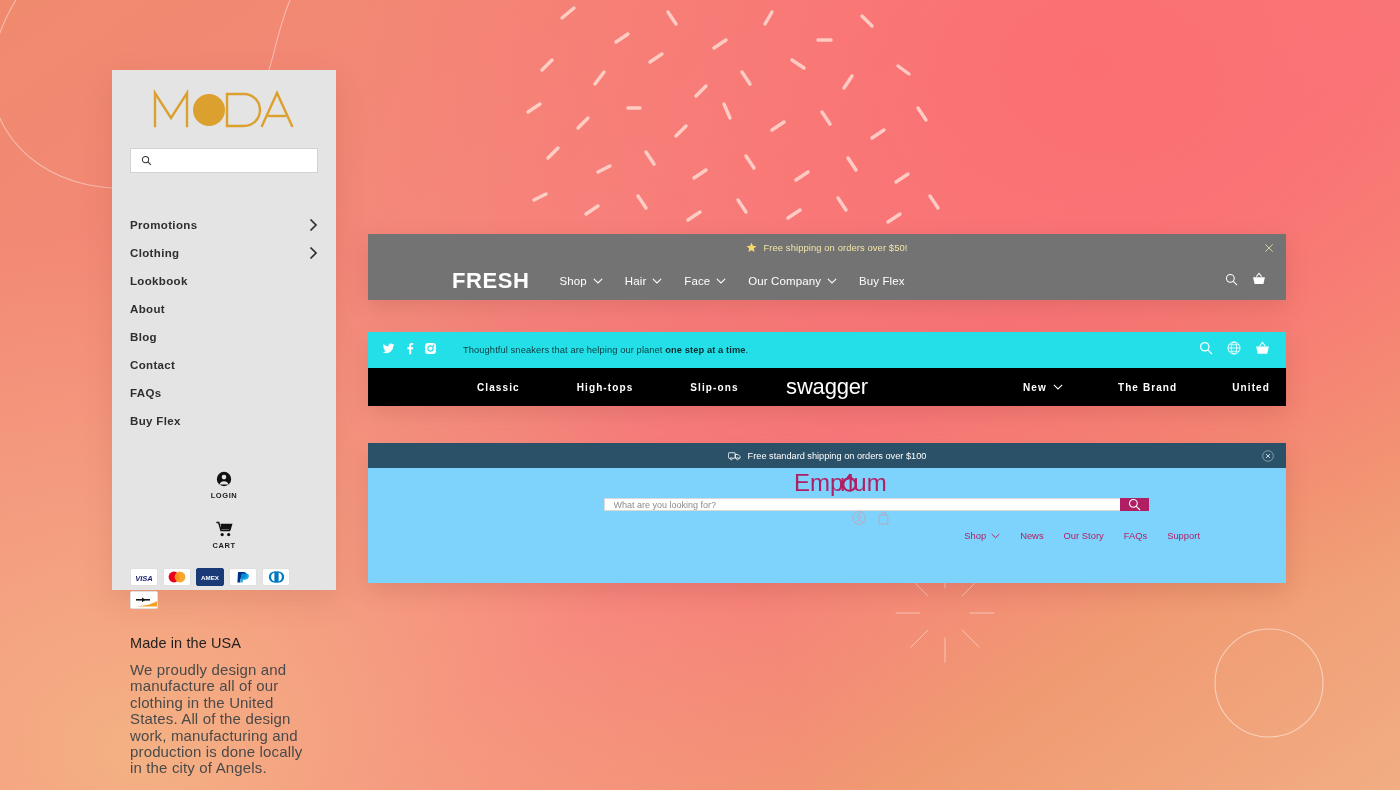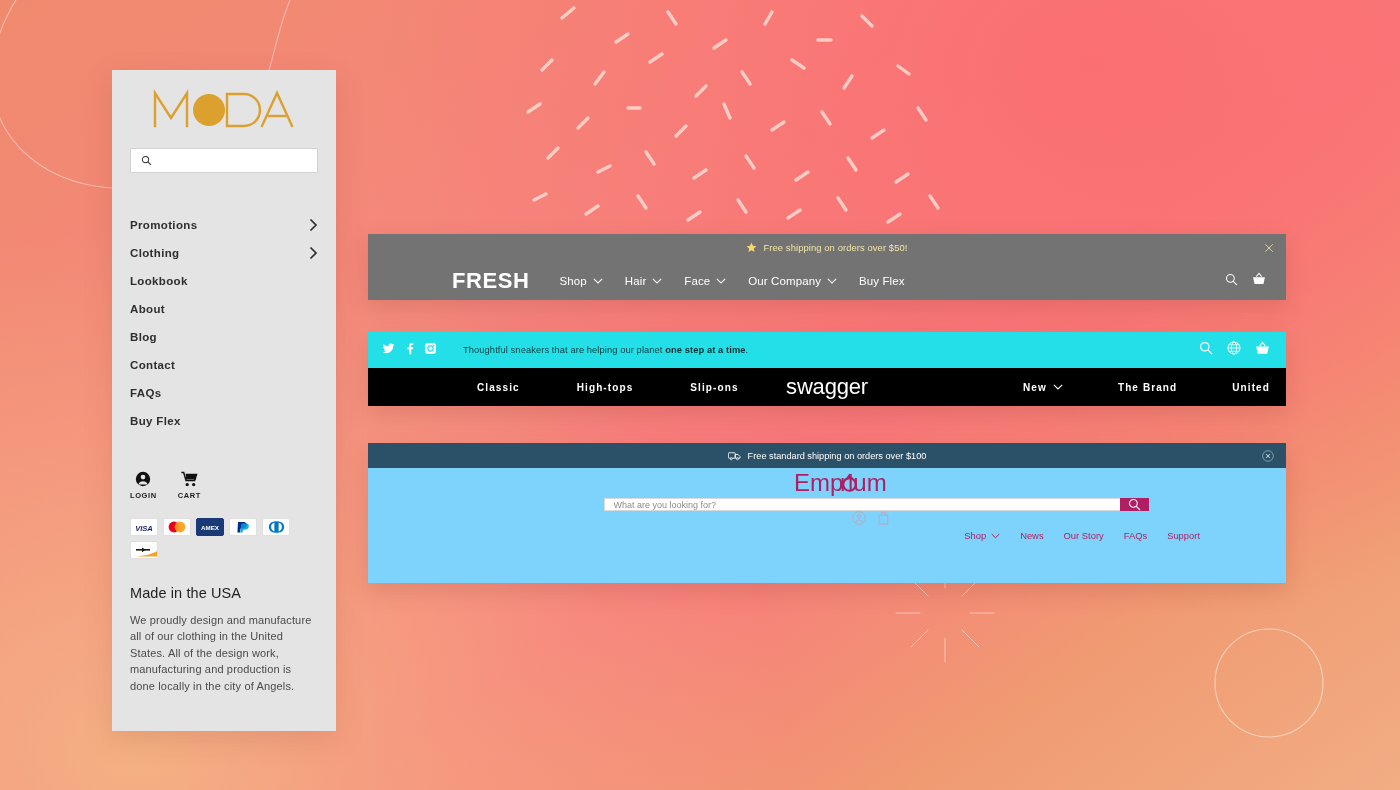--- a/index.html
+++ b/index.html
@@ -18,21 +18,21 @@
   }
 
   
   .bg-deco { position: absolute; inset: 0; pointer-events: none; }
   .bg-deco svg { position: absolute; }
 
   
   .moda-card {
     position: absolute;
     left: 112px; top: 70px;
-    width: 224px; height: 661px;
+    width: 224px; height: 520px;
     background: #e4e4e4;
     box-shadow: 0 10px 28px rgba(140, 60, 40, 0.16);
     padding: 0 18px;
   }
   .moda-logo {
     display: flex; align-items: center; justify-content: center;
     height: 76px;
     letter-spacing: 1px;
   }
   .moda-logo svg { display: block; }
@@ -61,21 +61,21 @@
     font-size: 11.5px;
     color: #2e2e2e;
     letter-spacing: 0.35px;
     font-weight: 600;
   }
   .moda-nav-item + .moda-nav-item { margin-top: 0px; }
   .moda-nav-item .chev { color: #333; }
 
   .moda-account {
     margin-top: 36px;
-    display: flex; gap: 21px;
+    display: flex; gap: 21px; flex-direction: column;
   }
   .acct-btn { text-align: center; }
   .acct-btn svg { display: block; margin: 0 auto; }
   .acct-btn .lbl {
     font-size: 7.5px; letter-spacing: 0.6px;
     color: #1b1b1b; margin-top: 4px; font-weight: 600;
   }
 
   .pay-row {
     margin-top: 18px;
@@ -90,21 +90,21 @@
     overflow: hidden;
   }
 
   .moda-title {
     margin-top: 26px;
     font-size: 14.5px; color: #1f1f1f;
     letter-spacing: 0.1px; font-weight: 400;
   }
   .moda-body {
     margin-top: 11px;
-    font-size: 11px; line-height: 16.4px;
+    font-size: 15px; line-height: 16.4px;
     color: #4a4a4a; letter-spacing: 0.15px;
     width: 186px;
   }
 
   
   .navcard {
     position: absolute;
     left: 368px; width: 918px;
     box-shadow: 0 8px 22px rgba(130,55,40,0.18);
     overflow: hidden;

